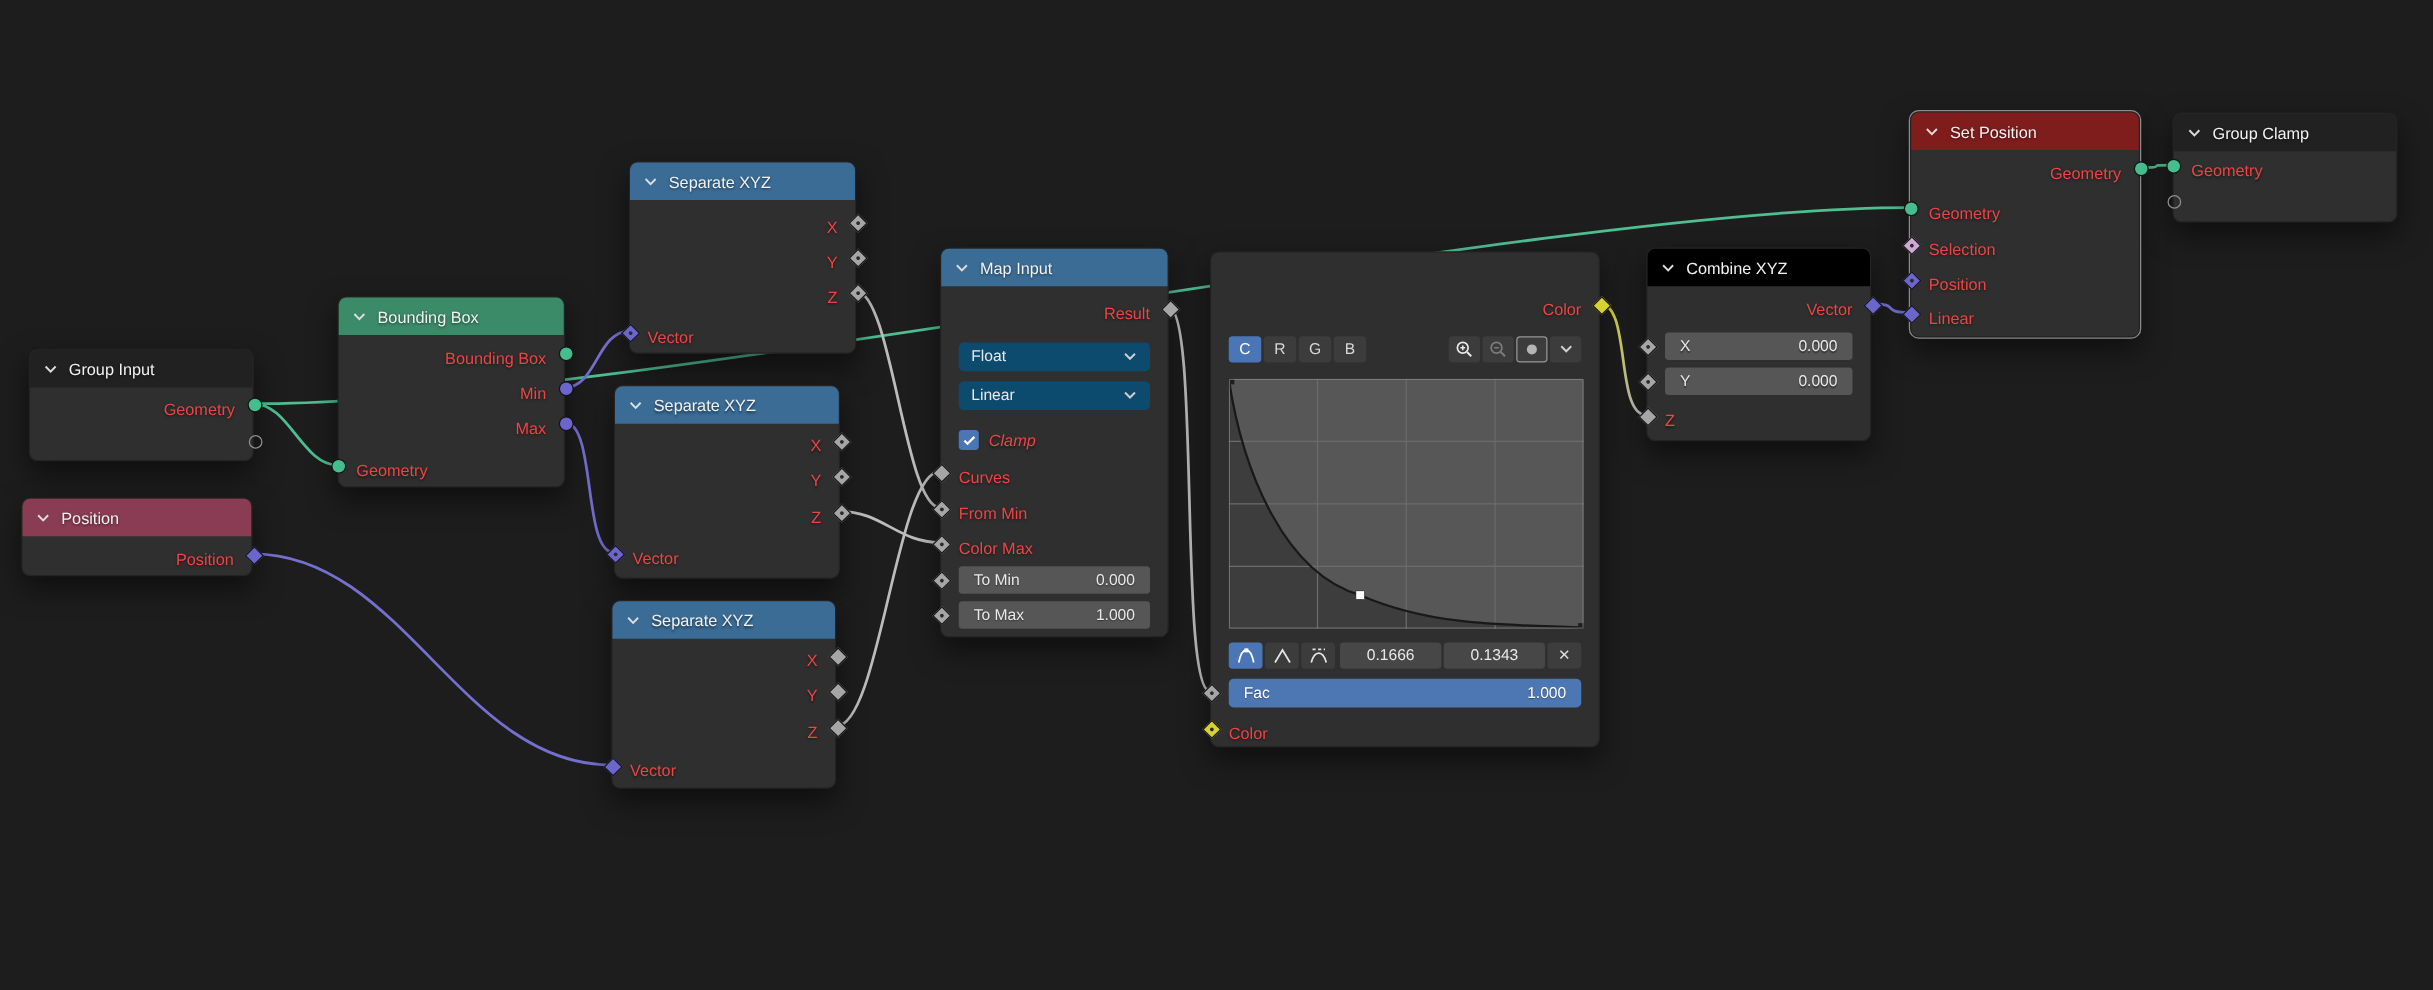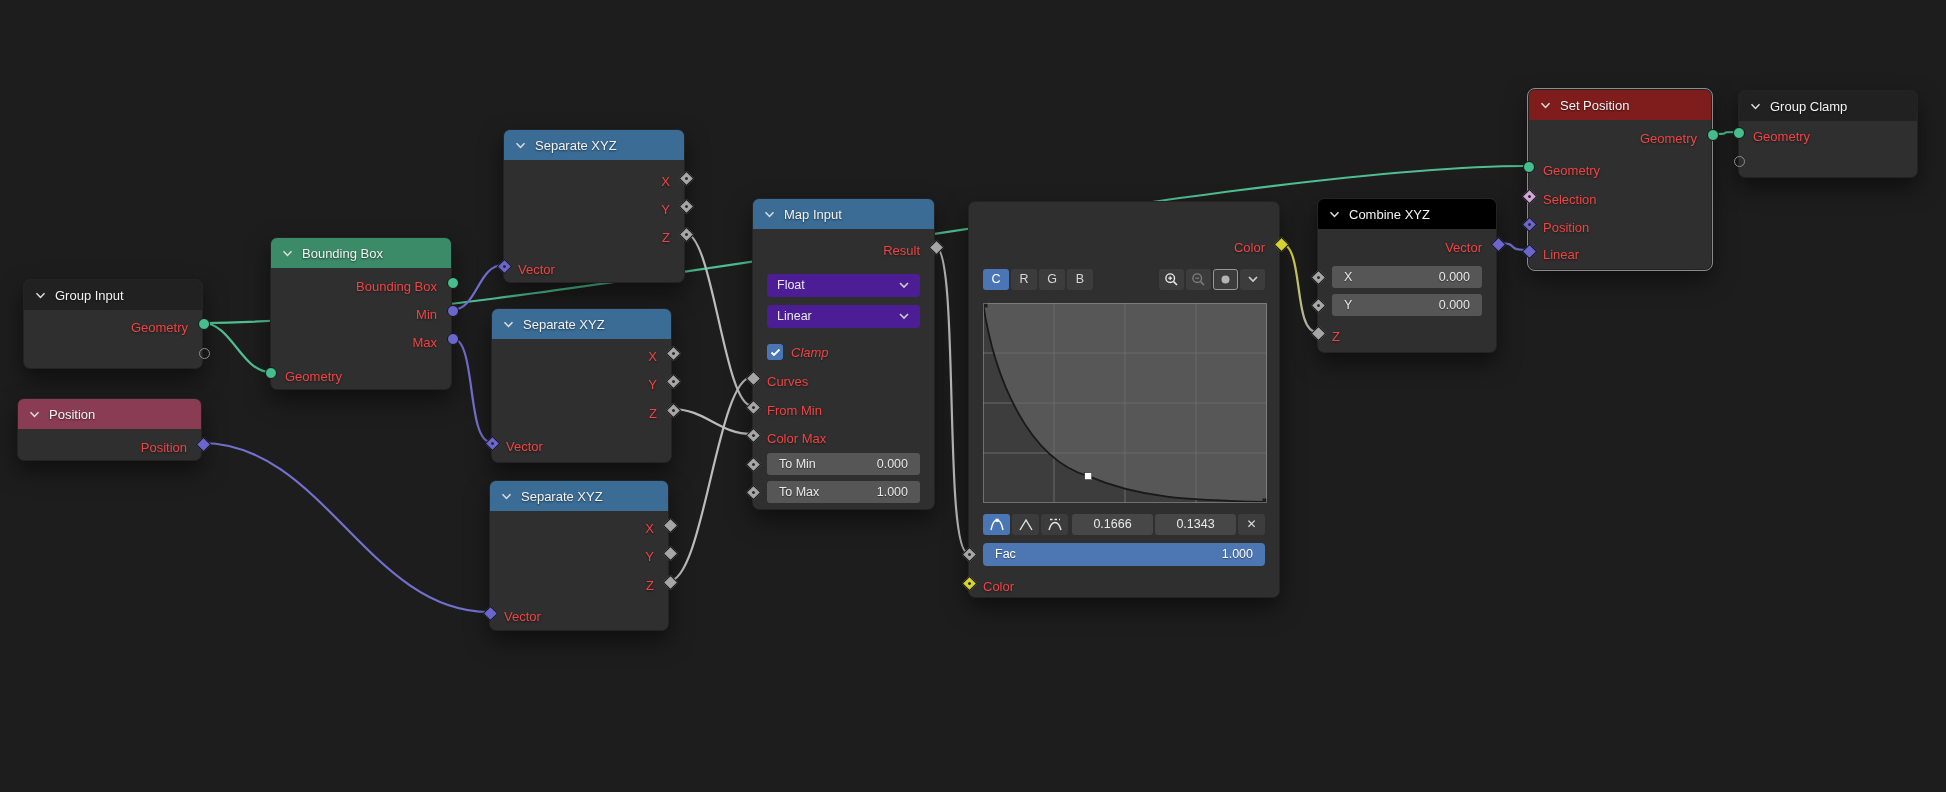--- a/index.html
+++ b/index.html
@@ -14,21 +14,21 @@
   .row{position:absolute;left:0;right:0;height:22px;display:flex;align-items:flex-end;
        padding:0 14px;font-size:13px;color:#ef4444;text-shadow:0 1px 2px rgba(0,0,0,.5);}
   .row.out{justify-content:flex-end;}
   .socket{position:absolute;width:14px;height:14px;display:flex;align-items:center;justify-content:center;z-index:7;}
   .sock-circle{width:12px;height:12px;border-radius:50%;border:1px solid #151515;box-sizing:border-box;}
   .sock-diamond{width:9px;height:9px;transform:rotate(45deg);border:1px solid #151515;
                 display:flex;align-items:center;justify-content:center;}
   .sock-dot{width:3.5px;height:3.5px;border-radius:50%;background:#2a2a2a;}
   .sock-virtual{width:11px;height:11px;border-radius:50%;border:1.5px solid #8d8d8d;box-sizing:border-box;}
   .rowabs{position:absolute;left:14px;right:14px;display:flex;align-items:center;}
-  .dropdown{position:absolute;left:14px;right:14px;height:23px;background:#4c1d95;border-radius:4px;
+  .dropdown{position:absolute;left:14px;right:14px;height:23px;background:#0c4a6e;border-radius:4px;
             display:flex;align-items:center;justify-content:space-between;padding:0 10px;box-sizing:border-box;
             font-size:12.5px;color:#e8e8e8;}
   .checkbox-box{width:16px;height:16px;border-radius:3px;background:#4a76b6;display:flex;
                 align-items:center;justify-content:center;margin-right:8px;}
   .field{flex:1;height:22px;background:#565656;border-radius:3px;display:flex;align-items:center;
          justify-content:space-between;padding:0 12px;font-size:12.5px;color:#e9e9e9;
          text-shadow:0 1px 1px rgba(0,0,0,.45);}
   .slider{flex:1;height:23px;background:#4d77b3;border-radius:4px;display:flex;align-items:center;
           justify-content:space-between;padding:0 12px;font-size:12.5px;color:#fff;
           text-shadow:0 1px 1px rgba(0,0,0,.35);}

